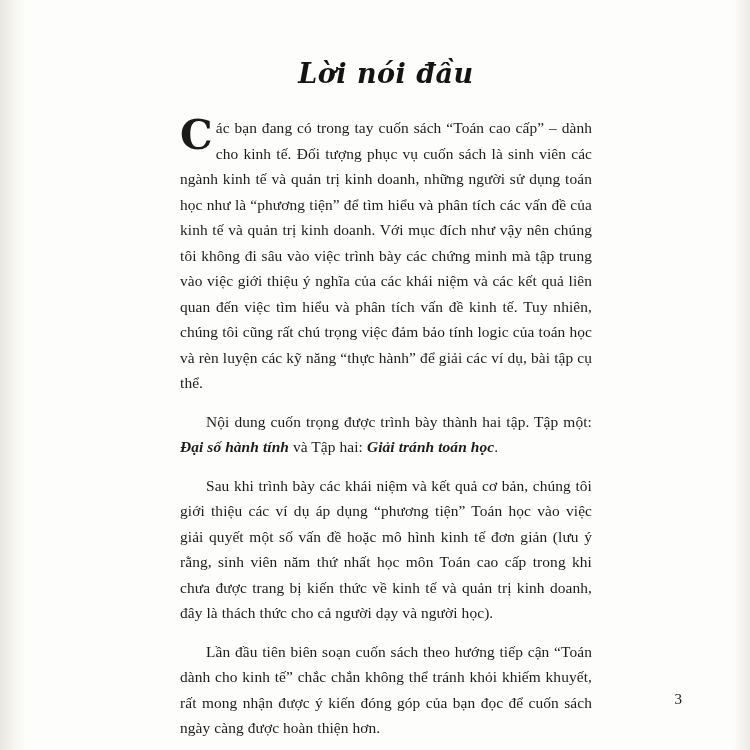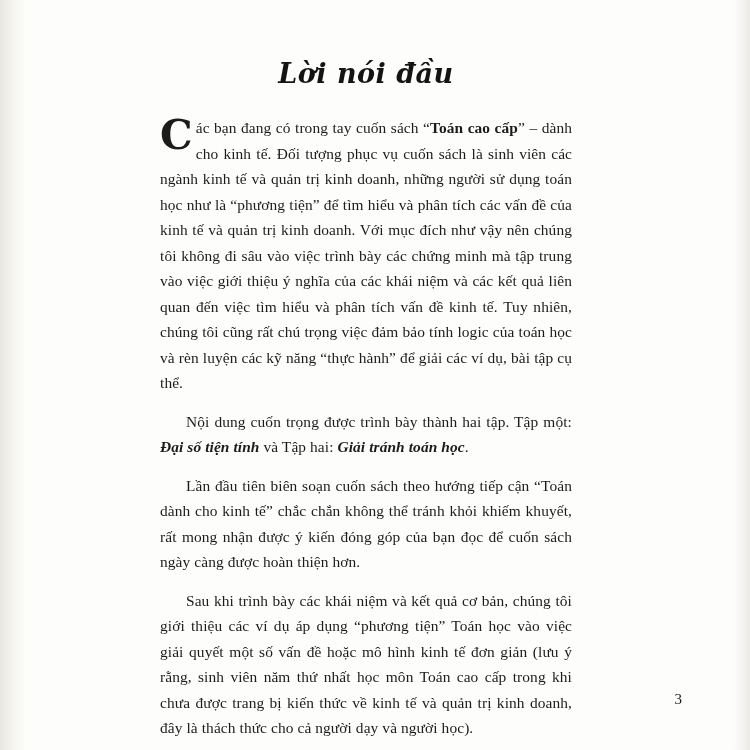--- a/index.html
+++ b/index.html
@@ -33,21 +33,21 @@
   .page::after {
     content: "";
     position: absolute;
     right: 0; top: 0; bottom: 0;
     width: 20px;
     background: linear-gradient(to left, #eceae5 0%, #fbfaf8 70%, #fdfdfb 100%);
     pointer-events: none;
   }
   .content {
     position: absolute;
-    left: 160px;
+    left: 180px;
     top: 58px;
     width: 412px;
   }
   .heading {
     text-align: center;
     font-family: "DejaVu Serif", serif;
     font-style: italic;
     font-size: 27px;
     letter-spacing: 0.5px;
     color: #141414;
@@ -72,21 +72,21 @@
   .dropcap {
     float: left;
     font-family: "DejaVu Serif", serif;
     font-size: 41px;
     line-height: 34px;
     padding: 2px 3px 0 0;
     margin-top: 1px;
     font-weight: 600;
   }
   b, .bold {
-    font-weight: bold;
+    font-weight: normal;
   }
   .italic-bold {
     font-weight: bold;
     font-style: italic;
   }
   .folio {
     position: absolute;
     right: 68px;
     bottom: 42px;
     font-size: 15px;
@@ -96,22 +96,22 @@
 </head>
 <body>
 
 <div class="page">
   <div class="content">
 
     <h1 class="heading">Lời nói đầu</h1>
 
     <p class="para"><span class="dropcap">C</span><span>ác bạn đang có trong tay cuốn sách “</span><b>Toán cao cấp</b><span>” – dành cho kinh tế. Đối tượng phục vụ cuốn sách là sinh viên các ngành kinh tế và quản trị kinh doanh, những người sử dụng toán học như là “phương tiện” để tìm hiểu và phân tích các vấn đề của kinh tế và quản trị kinh doanh. Với mục đích như vậy nên chúng tôi không đi sâu vào việc trình bày các chứng minh mà tập trung vào việc giới thiệu ý nghĩa của các khái niệm và các kết quả liên quan đến việc tìm hiểu và phân tích vấn đề kinh tế. Tuy nhiên, chúng tôi cũng rất chú trọng việc đảm bảo tính logic của toán học và rèn luyện các kỹ năng “thực hành” để giải các ví dụ, bài tập cụ thể.</span></p>
 
-    <p class="para indent gap"><span>Nội dung cuốn trọng được trình bày thành hai tập. Tập một: </span><span class="italic-bold">Đại số tiện tính</span><span> và Tập hai: </span><span class="italic-bold">Giải tránh toán học</span><span>.</span></p>
+    <p class="para indent gap"><span>Nội dung cuốn trọng được trình bày thành hai tập. Tập một: </span><span class="italic-bold">Đại số hành tính</span><span> và Tập hai: </span><span class="italic-bold">Giải tránh toán học</span><span>.</span></p>
+
+    <p class="para indent gap">Sau khi trình bày các khái niệm và kết quả cơ bản, chúng tôi giới thiệu các ví dụ áp dụng “phương tiện” Toán học vào việc giải quyết một số vấn đề hoặc mô hình kinh tế đơn giản (lưu ý rằng, sinh viên năm thứ nhất học môn Toán cao cấp trong khi chưa được trang bị kiến thức về kinh tế và quản trị kinh doanh, đây là thách thức cho cả người dạy và người học).</p>
 
     <p class="para indent gap">Lần đầu tiên biên soạn cuốn sách theo hướng tiếp cận “Toán dành cho kinh tế” chắc chắn không thể tránh khỏi khiếm khuyết, rất mong nhận được ý kiến đóng góp của bạn đọc để cuốn sách ngày càng được hoàn thiện hơn.</p>
-
-    <p class="para indent gap">Sau khi trình bày các khái niệm và kết quả cơ bản, chúng tôi giới thiệu các ví dụ áp dụng “phương tiện” Toán học vào việc giải quyết một số vấn đề hoặc mô hình kinh tế đơn giản (lưu ý rằng, sinh viên năm thứ nhất học môn Toán cao cấp trong khi chưa được trang bị kiến thức về kinh tế và quản trị kinh doanh, đây là thách thức cho cả người dạy và người học).</p>
 
   </div>
 
   <div class="folio">3</div>
 </div>
 
 </body></html>

